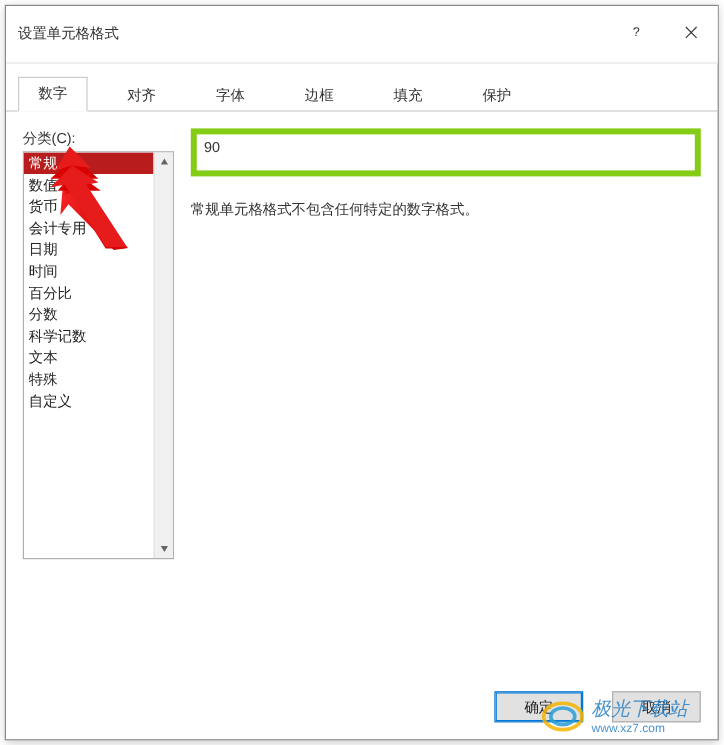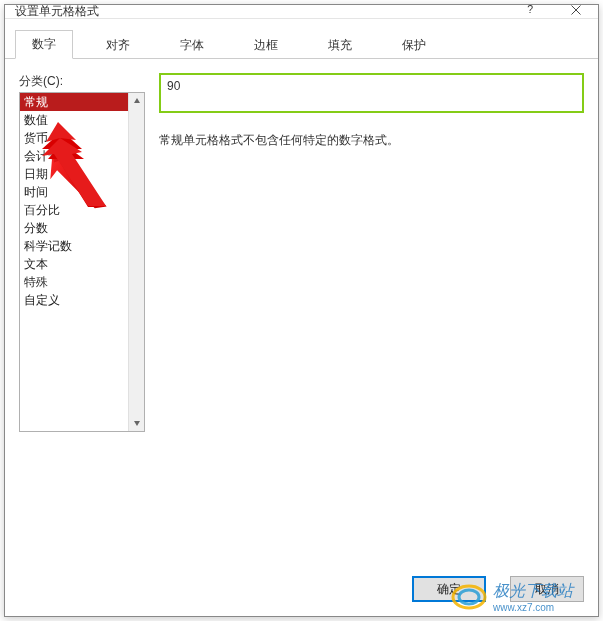--- a/index.html
+++ b/index.html
@@ -16,21 +16,21 @@
     position: absolute;
     left: 4px; top: 4px;
     width: 595px; height: 613px;
     border: 1px solid #888;
     background: #fff;
     box-shadow: 0 2px 8px rgba(0,0,0,0.2);
     display: flex;
     flex-direction: column;
   }
   .titlebar {
-    height: 14px;
+    height: 48px;
     display: flex;
     align-items: center;
     justify-content: space-between;
     padding-left: 10px;
     border-bottom: 1px solid #e5e5e5;
     background: #fff;
   }
   .titlebar-title { font-size: 12px; color: #333; }
   .titlebar-controls { display: flex; height: 100%; }
   .titlebar-btn {
@@ -105,21 +105,21 @@
   .list-item {
     padding: 1px 4px;
     line-height: 16px;
     cursor: pointer;
     color: #222;
     white-space: nowrap;
   }
   .list-item.selected { background: #b91c1c; color: #fff; }
   .sample-label { margin-top: 0; margin-bottom: 2px; color: #333; }
   .sample-box {
-    border: 2px solid #84cc16;
+    border: 5px solid #84cc16;
     height: 40px;
     padding: 4px 6px;
     display: flex;
     align-items: flex-start;
     color: #333;
     background: #fff;
   }
   .desc-text {
     margin-top: 18px;
     color: #333;

